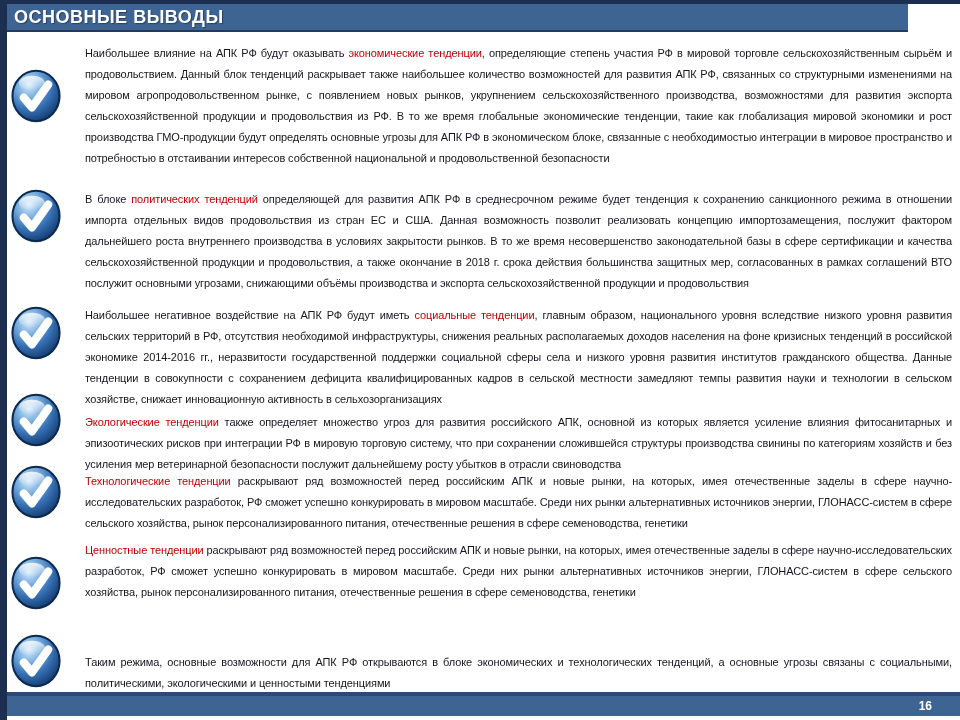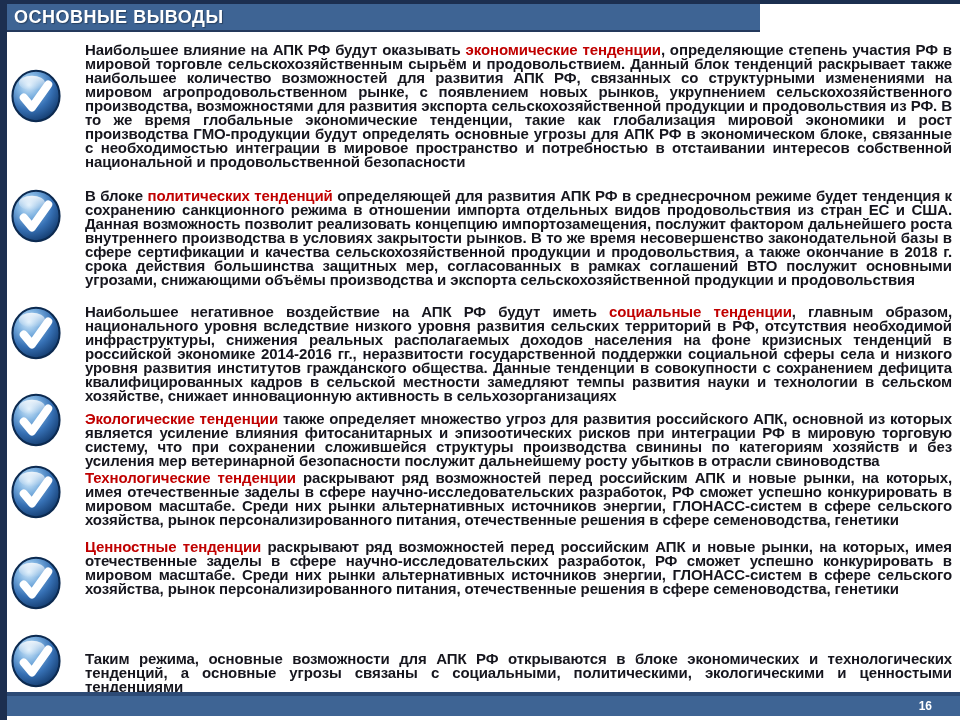--- a/index.html
+++ b/index.html
@@ -9,38 +9,38 @@
     width: 960px; height: 720px;
     background: #ffffff;
     overflow: hidden;
     font-family: "Liberation Sans", sans-serif;
   }
   .topline {
     position: absolute; left: 0; top: 0; width: 960px; height: 4px;
     background: #1c2f50; z-index: 5;
   }
   .header {
-    position: absolute; left: 0; top: 4px; width: 760px; height: 28px;
+    position: absolute; left: 0; top: 4px; width: 908px; height: 28px;
     background: #3e6494;
     border-bottom: 2px solid #24395c;
     display: flex; align-items: center;
     z-index: 4;
   }
   .header h1 {
     color: #ffffff; font-size: 18px; font-weight: 700;
     letter-spacing: 0.5px; padding-left: 14px;
     text-shadow: 1px 1px 1px rgba(0,0,0,0.35);
   }
   .leftstrip {
     position: absolute; left: 0; top: 0; width: 7px; height: 720px;
     background: #1c2f50; z-index: 6;
   }
   .para {
     position: absolute; left: 85px; width: 867px;
-    font-size: 15px; line-height: 14px; font-weight: 700;
+    font-size: 11px; line-height: 21px; font-weight: 400;
     color: #16161e; text-align: justify; letter-spacing: -0.1px;
   }
   .para .em { color: #c00000; }
   .badge {
     position: absolute; left: 10px; width: 52px; height: 56px;
   }
   .badge svg { width: 100%; height: 100%; display: block; }
   .p1 { top: 43px; }   .b1 { top: 68px; }
   .p2 { top: 189px; }  .b2 { top: 188px; }
   .p3 { top: 305px; }  .b3 { top: 305px; }

